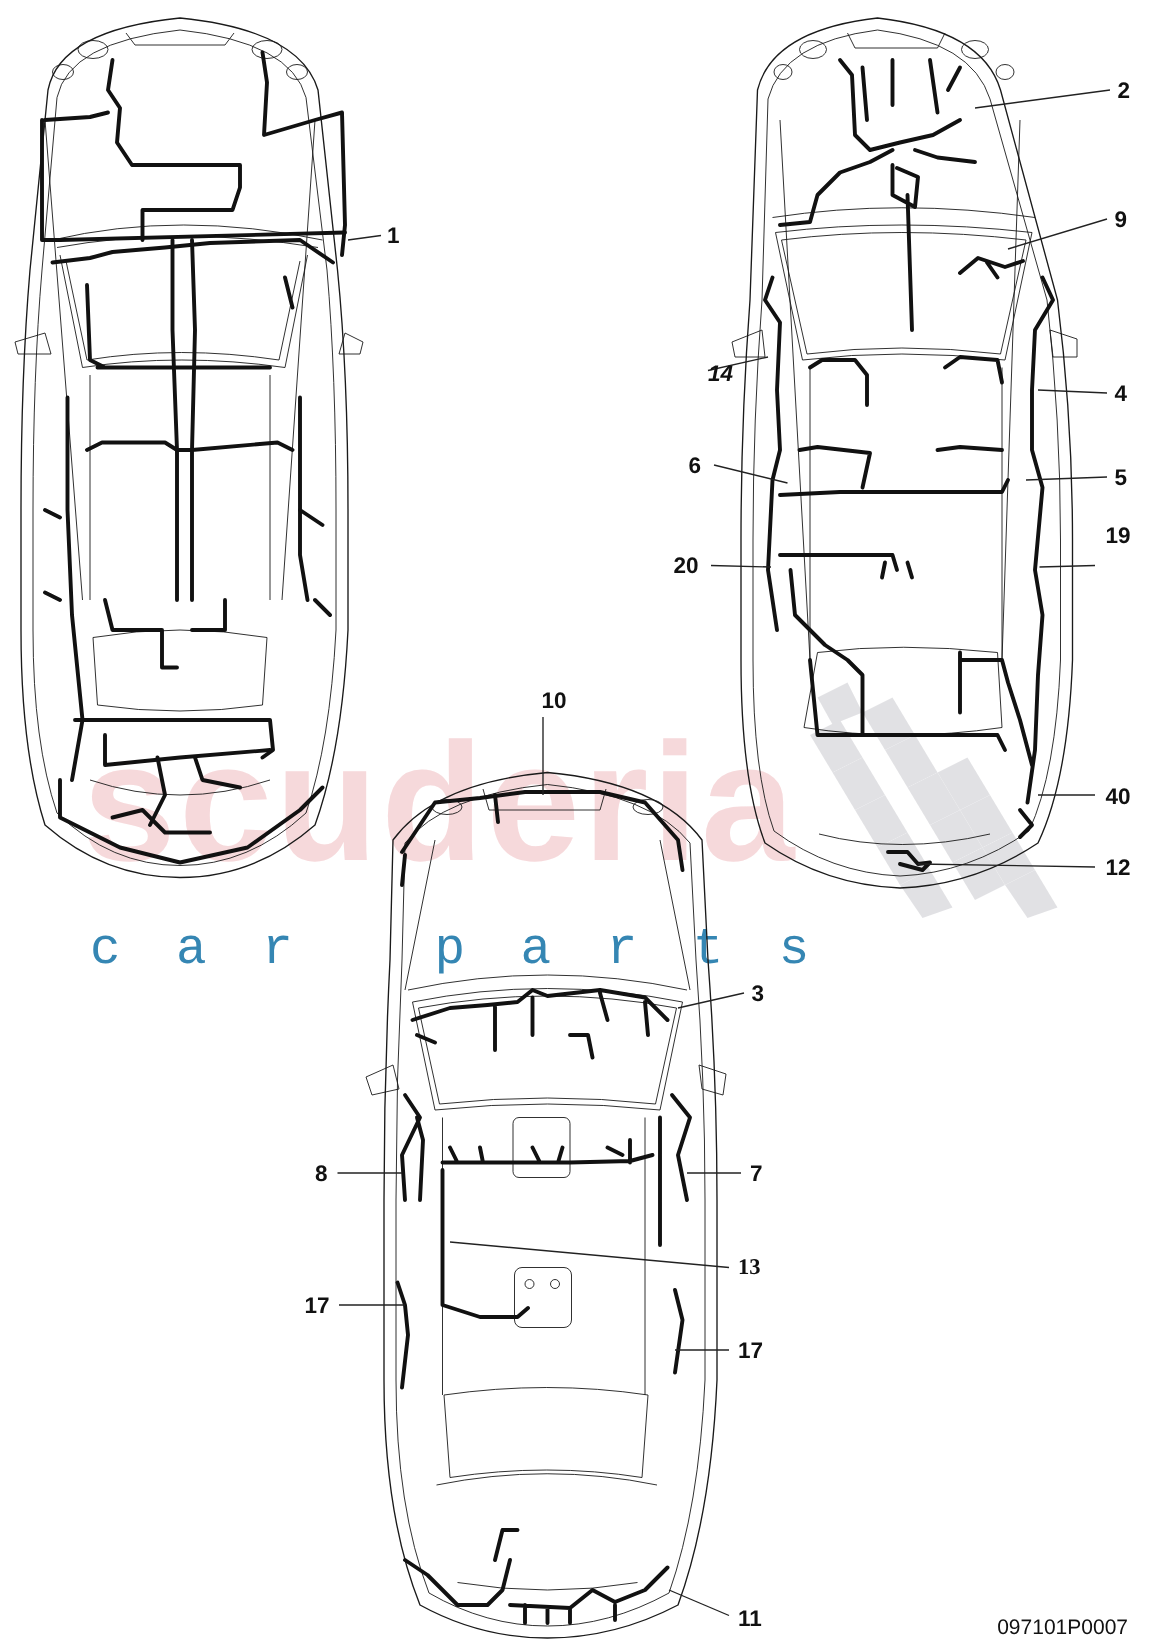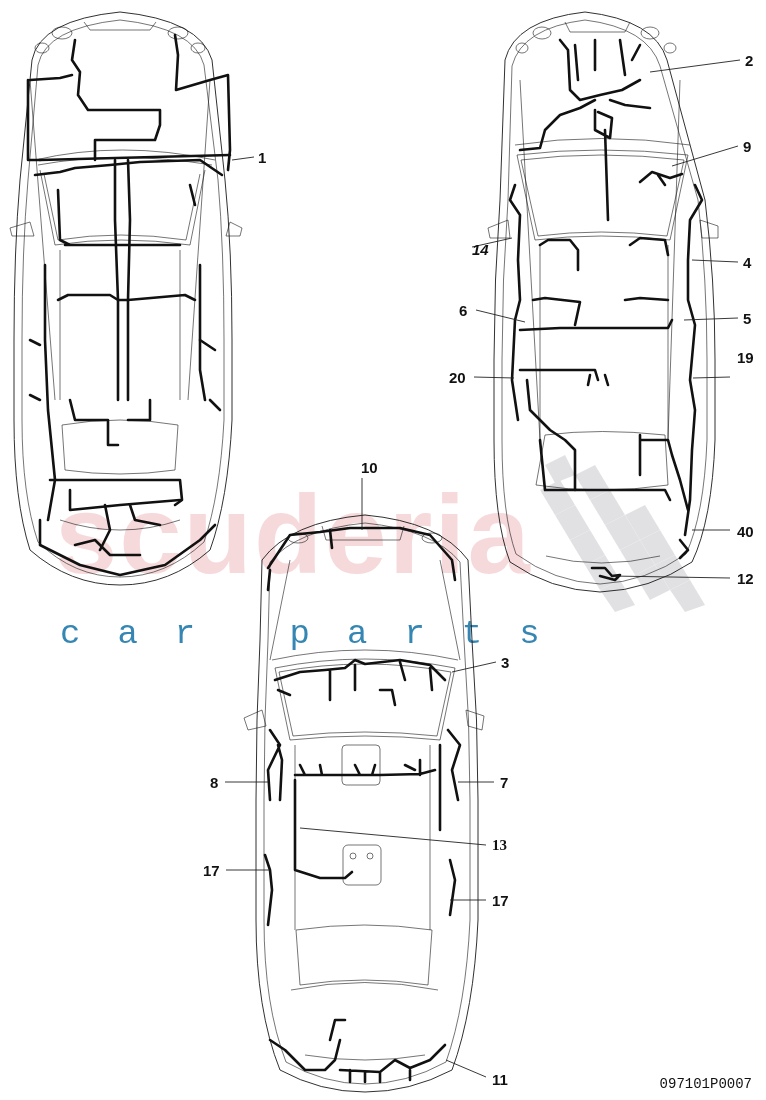--- a/index.html
+++ b/index.html
@@ -11,21 +11,21 @@
   .wire { fill: none; stroke: #111111; stroke-width: 2.6; stroke-linecap: round; stroke-linejoin: round; }
   .leader { stroke: #222; stroke-width: 0.9; fill: none; }
   .callout { position: absolute; font-weight: bold; font-size: 15px; color: #111;
              font-family: "Liberation Sans", sans-serif; line-height: 1; }
   .wm-main { position: absolute; left: 55px; top: 470px; font-size: 112px; font-weight: bold;
              color: #f3c9cc; letter-spacing: 2px; opacity: 0.7;
              font-family: "Liberation Sans", sans-serif; white-space: nowrap; }
   .wm-sub { position: absolute; left: 60px; top: 588px; font-size: 34px; color: #0369a1;
             letter-spacing: 37px; font-family: Liberation Mono, monospace; white-space: nowrap; opacity: 0.8; margin-top: 27px; }
   .ref { position: absolute; right: 14px; bottom: 8px; font-size: 14px; color: #111;
-         font-family: Liberation Mono, monospace; }
+         font-family: Liberation Sans, sans-serif; }
 </style>
 </head>
 <body>
 
 <div id="canvas">
 
   <div class="wm-main">scuderia</div>
   <div class="wm-sub">car parts</div>
 
   <svg width="766" height="1100" viewBox="0 0 766 1100" style="position:absolute;left:0;top:0;">

